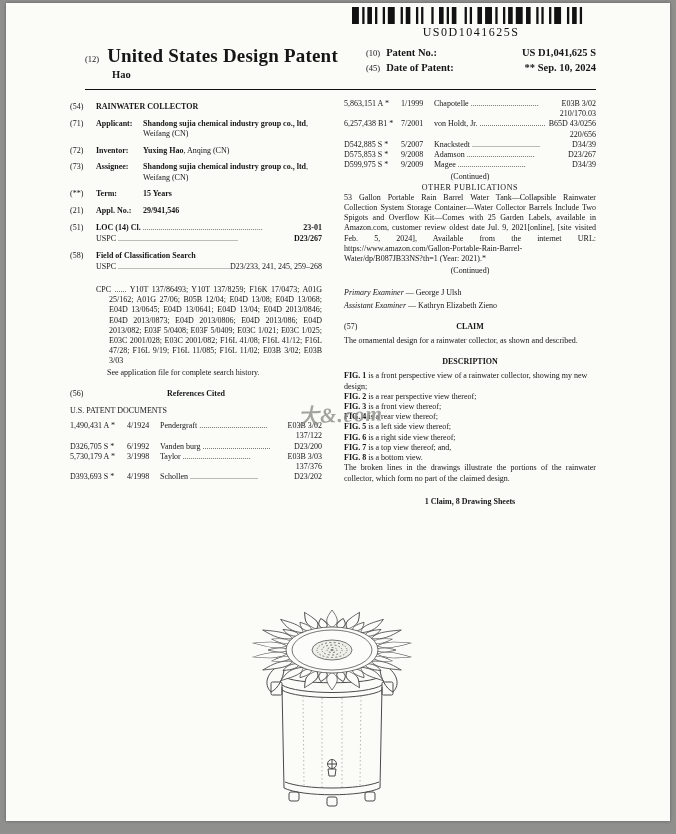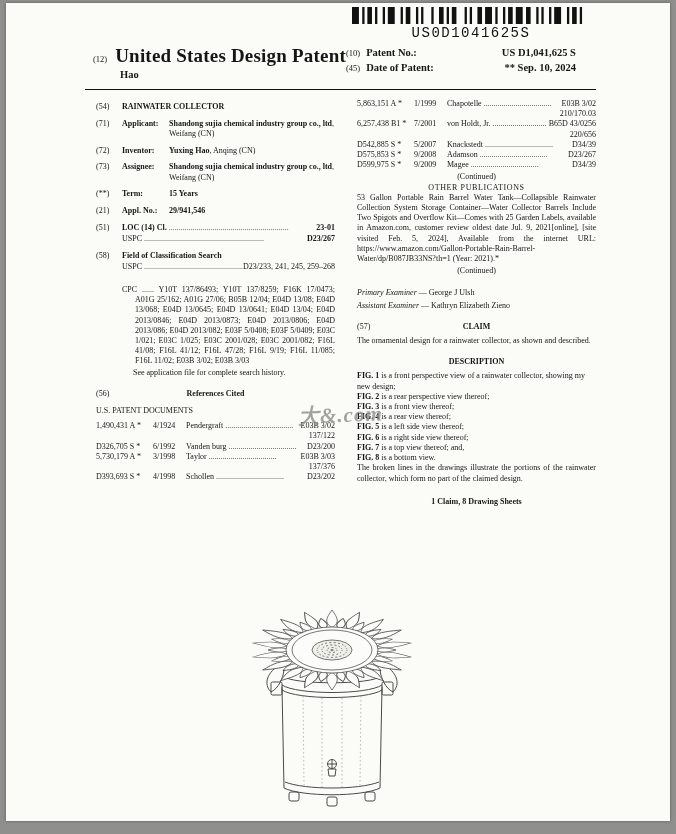--- a/index.html
+++ b/index.html
@@ -12,34 +12,34 @@
     overflow: hidden;
   }
   .page {
     position: absolute; left: 6px; top: 3px; width: 664px; height: 818px;
     background: #fbfbf8;
     box-shadow: 0 0 3px rgba(0,0,0,.35);
   }
   
   .bc { position: absolute; left: 346px; top: 4px; width: 238px; text-align: center; }
   .bc svg { display: block; }
-  .bclabel { font-family: Liberation Mono, monospace; font-size: 14px; letter-spacing: 1.5px; margin-top: 1px; color:#111; }
+  .bclabel { font-family: Liberation Serif, serif; font-size: 12px; letter-spacing: 1.5px; margin-top: 1px; color:#111; }
   
-  .header { position: absolute; left: 67px; right: 74px; top: 42px; display: flex; justify-content: center; }
+  .header { position: absolute; left: 79px; right: 74px; top: 42px; display: flex; justify-content: space-between; }
   .hnum { font-size: 8.5px; }
   .h-titlerow { display: flex; align-items: baseline; gap: 8px; }
   .h-title { font-size: 19px; font-weight: bold; letter-spacing: .2px; white-space: nowrap; }
   .h-surname { font-weight: bold; font-size: 10.5px; margin-left: 27px; margin-top: 2px; }
   .h-right { width: 230px; padding-top: 2px; }
   .h-row { display: flex; align-items: baseline; gap: 6px; font-size: 10.5px; margin-bottom: 4px; }
   .h-lab { font-weight: bold; }
   .h-val { font-weight: bold; margin-left: auto; white-space: nowrap; }
   .rule { position: absolute; left: 79px; right: 74px; top: 86px; border-top: 1.5px solid #111; }
   
-  .cols { position: absolute; left: 90px; right: 74px; top: 95px; display: flex; gap: 22px; font-size: 8px; line-height: 10.2px; }
+  .cols { position: absolute; left: 64px; right: 74px; top: 95px; display: flex; gap: 22px; font-size: 8px; line-height: 10.2px; }
   .col { flex: 1; min-width: 0; }
   .b { font-weight: bold; }
   .it { font-style: italic; }
   .item { display: flex; margin-top: 6.5px; min-width: 0; }
   .inum { flex: 0 0 26px; }
   .ilab { flex: 0 0 47px; font-weight: bold; }
   .ival { flex: 1; min-width: 0; }
   .leader { flex: 1; display: flex; min-width: 0; }
   .nowrap { white-space: nowrap; }
   .dots { flex: 1; min-width: 0; white-space: nowrap; overflow: hidden; padding: 0 2px; color: #2c2c2c; }

